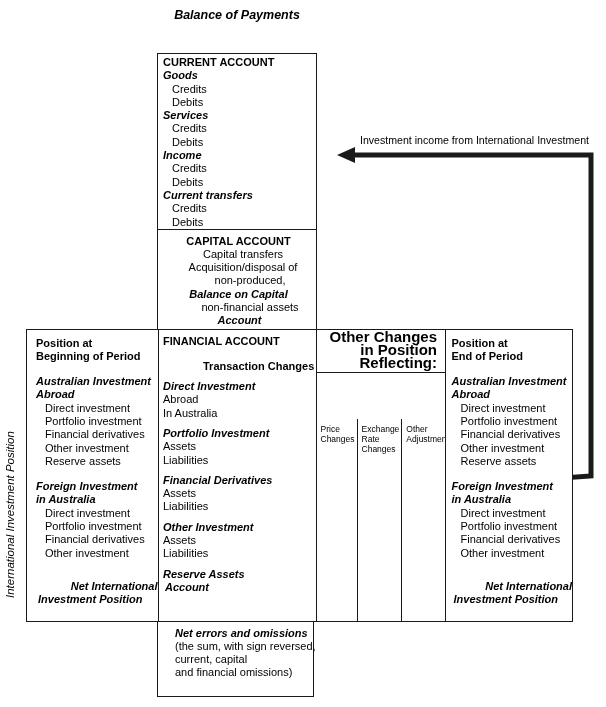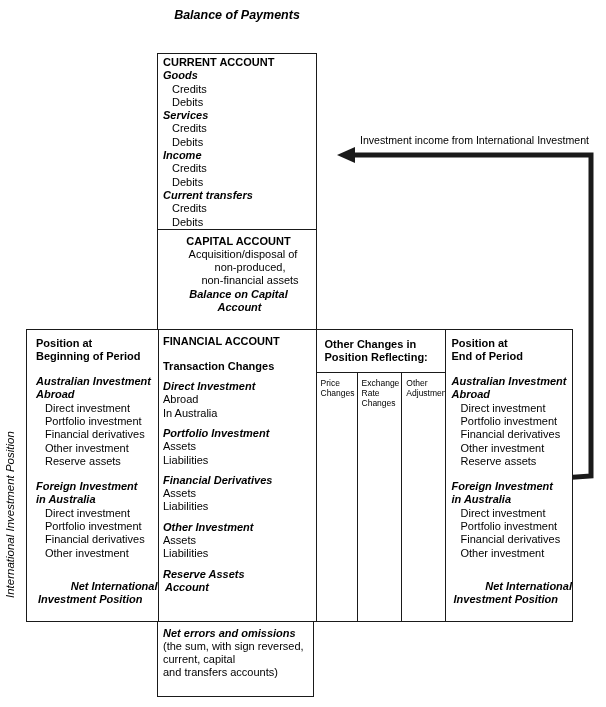--- a/index.html
+++ b/index.html
@@ -15,37 +15,37 @@
   
   .k-header,.k-header2,.k-subheader{font-weight:700;}
   .k-group,.k-group2,.k-balance,.k-balance2{font-weight:700;font-style:italic;}
   .k-item{padding-left:9px;}
   .k-item2{padding-left:23px;}
   .k-balance2{padding-left:2px;}
   
   .cur{left:157px;top:38px;width:160px;height:192px;padding:2px 2px 0 5px;margin-top:15px;}
   .cap{left:157px;top:228.5px;width:160px;height:101.5px;padding:5px 2px 0 5px;text-align:center;}
   .fin{left:157px;top:328.5px;width:160px;height:293.5px;padding:5px 2px 0 5px;}
-  .net{left:157px;top:620.5px;width:157px;height:76.5px;padding:5px 2px 0 5px;}
+  .net{left:157px;top:620.5px;width:157px;height:76.5px;padding:5px 2px 0 17px;}
   .beg{left:26px;top:328.5px;width:132.5px;height:293.5px;padding:7px 0 0 9px;}
   .end{left:444.5px;top:328.5px;width:128.5px;height:293.5px;padding:7px 0 0 6px;}
   
-  .fin .k-subheader{margin-top:12px;}
+  .fin .k-subheader{margin-top:12px;margin-left:40px;}
   .fin .k-group{margin-top:7px;}
   .fin .k-balance{margin-top:7px;}
   .side .k-group{margin-top:12px;}
   .side .k-balance{margin-top:20px;text-align:right;}
   
   .oc{left:315.5px;top:328.5px;width:130.5px;height:293.5px;padding:0;display:flex;flex-direction:column;}
   .oc-header{
     height:43px;border-bottom:1.5px solid #1a1a1a;box-sizing:border-box;
-    display:flex;align-items:center;justify-content:center;text-align:left;
-    font-weight:700;font-size:11px;line-height:12.8px;padding:0 8px;
+    display:flex;align-items:center;justify-content:center;text-align:right;
+    font-weight:700;font-size:15px;line-height:12.8px;padding:0 8px;
   }
-  .oc-cols{display:flex;flex:1;}
+  .oc-cols{display:flex;flex:1;margin-top:46px;}
   .oc-col{flex:1;border-right:1.5px solid #1a1a1a;box-sizing:border-box;
     font-size:8.5px;line-height:10px;padding:5px 2px 0 4px;}
   .oc-col:last-child{border-right:none;}
   
   .title{
     position:absolute;left:157px;top:8px;width:160px;text-align:center;
     font-weight:700;font-style:italic;font-size:12.5px;white-space:nowrap;
   }
   .arrow-label{
     position:absolute;top:134px;right:17px;font-size:10.6px;white-space:nowrap;
@@ -85,24 +85,25 @@
       <div class="row k-item">Credits</div>
       <div class="row k-item">Debits</div>
       <div class="row k-group">Current transfers</div>
       <div class="row k-item">Credits</div>
       <div class="row k-item">Debits</div>
       <div class="row k-balance">Balance on Current Account</div>
     </div>
 
   <div class="box cap">
       <div class="row k-header">CAPITAL ACCOUNT</div>
+      <div class="row k-item">Capital transfers</div>
       <div class="row k-item">Acquisition/disposal of</div>
       <div class="row k-item2">non-produced,</div>
+      <div class="row k-balance">Balance on Capital</div>
       <div class="row k-item2">non-financial assets</div>
-      <div class="row k-balance">Balance on Capital</div>
       <div class="row k-balance2">Account</div>
     </div>
 
   <div class="box fin">
       <div class="row k-header">FINANCIAL ACCOUNT</div>
       <div class="row k-subheader">Transaction Changes</div>
       <div class="row k-group">Direct Investment</div>
       <div class="row k-flat">Abroad</div>
       <div class="row k-flat">In Australia</div>
       <div class="row k-group">Portfolio Investment</div>
@@ -115,21 +116,21 @@
       <div class="row k-flat">Assets</div>
       <div class="row k-flat">Liabilities</div>
       <div class="row k-group">Reserve Assets</div>
       <div class="row k-balance2">Account</div>
     </div>
 
   <div class="box net">
       <div class="row k-balance">Net errors and omissions</div>
       <div class="row k-note">(the sum, with sign reversed,</div>
       <div class="row k-note">current, capital</div>
-      <div class="row k-note">and transfers accounts)</div>
+      <div class="row k-note">and financial omissions)</div>
     </div>
 
   <div class="box beg side">
       <div class="row k-header">Position at</div>
       <div class="row k-header2">Beginning of Period</div>
       <div class="row k-group">Australian Investment</div>
       <div class="row k-group2">Abroad</div>
       <div class="row k-item">Direct investment</div>
       <div class="row k-item">Portfolio investment</div>
       <div class="row k-item">Financial derivatives</div>

